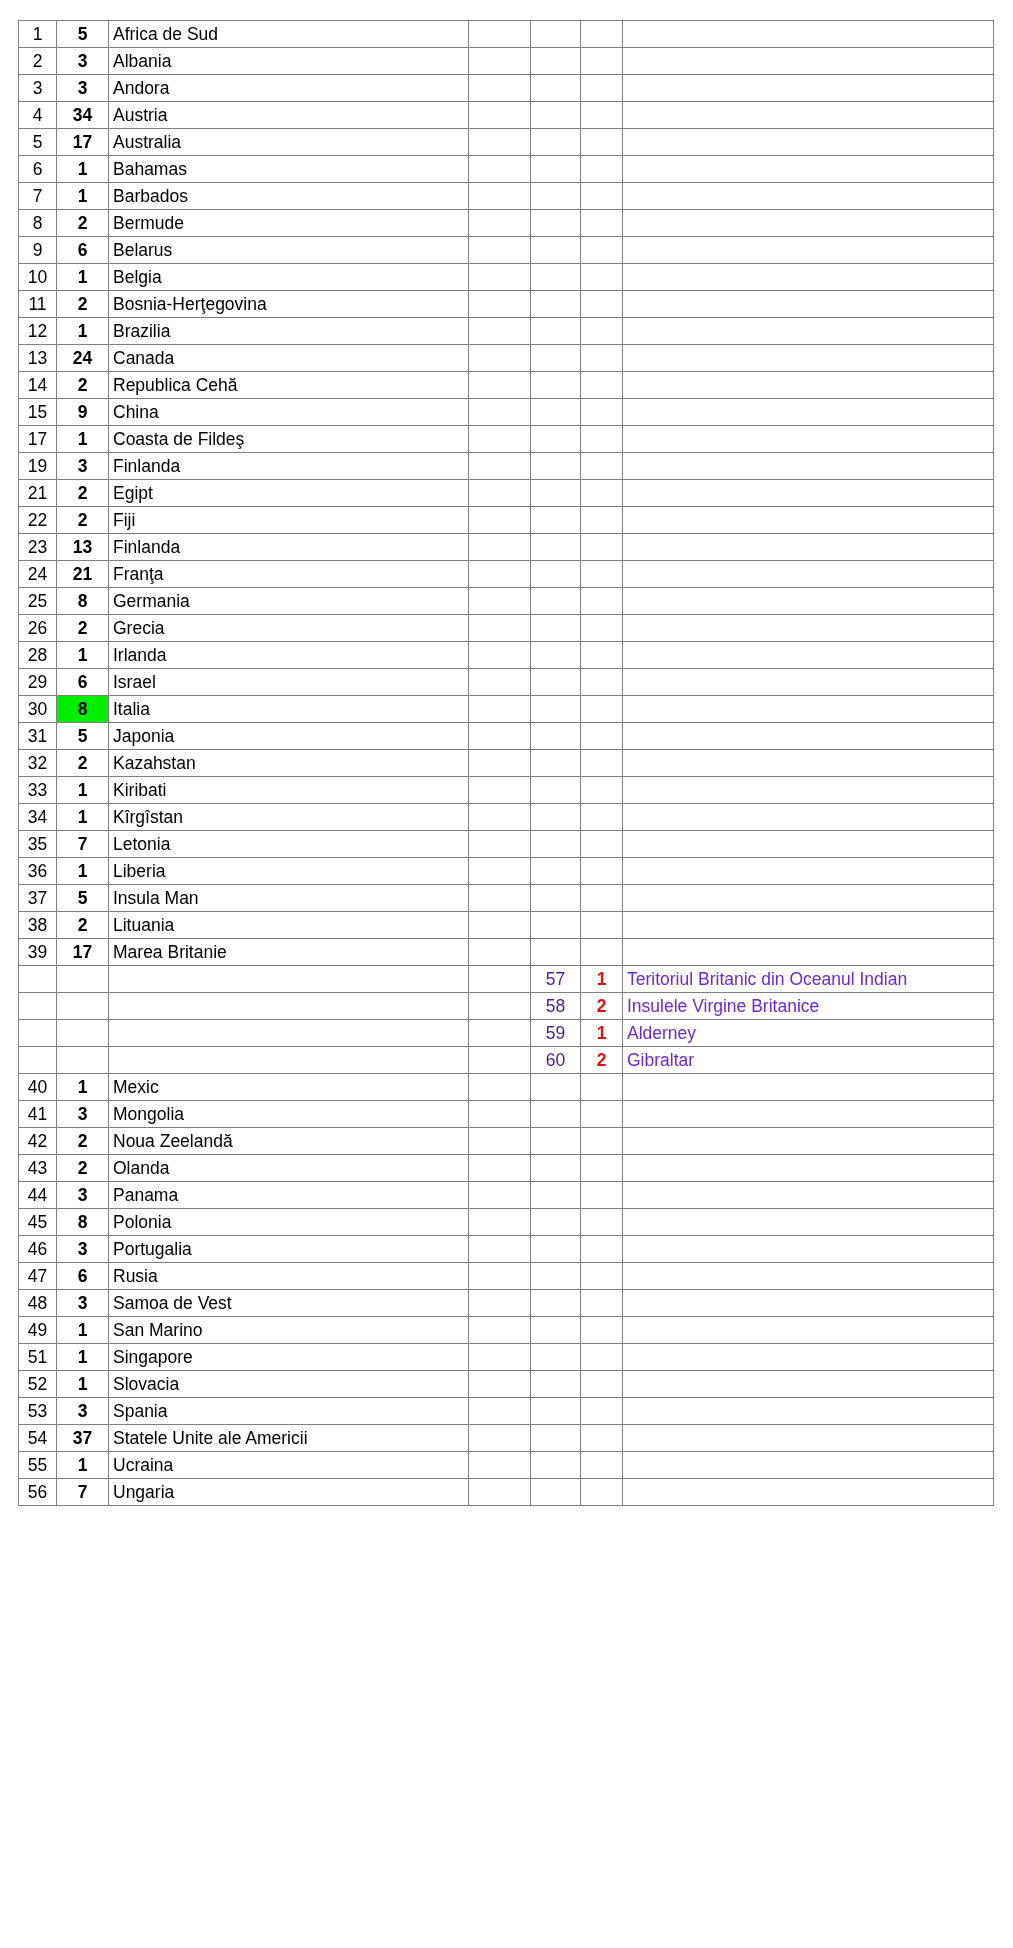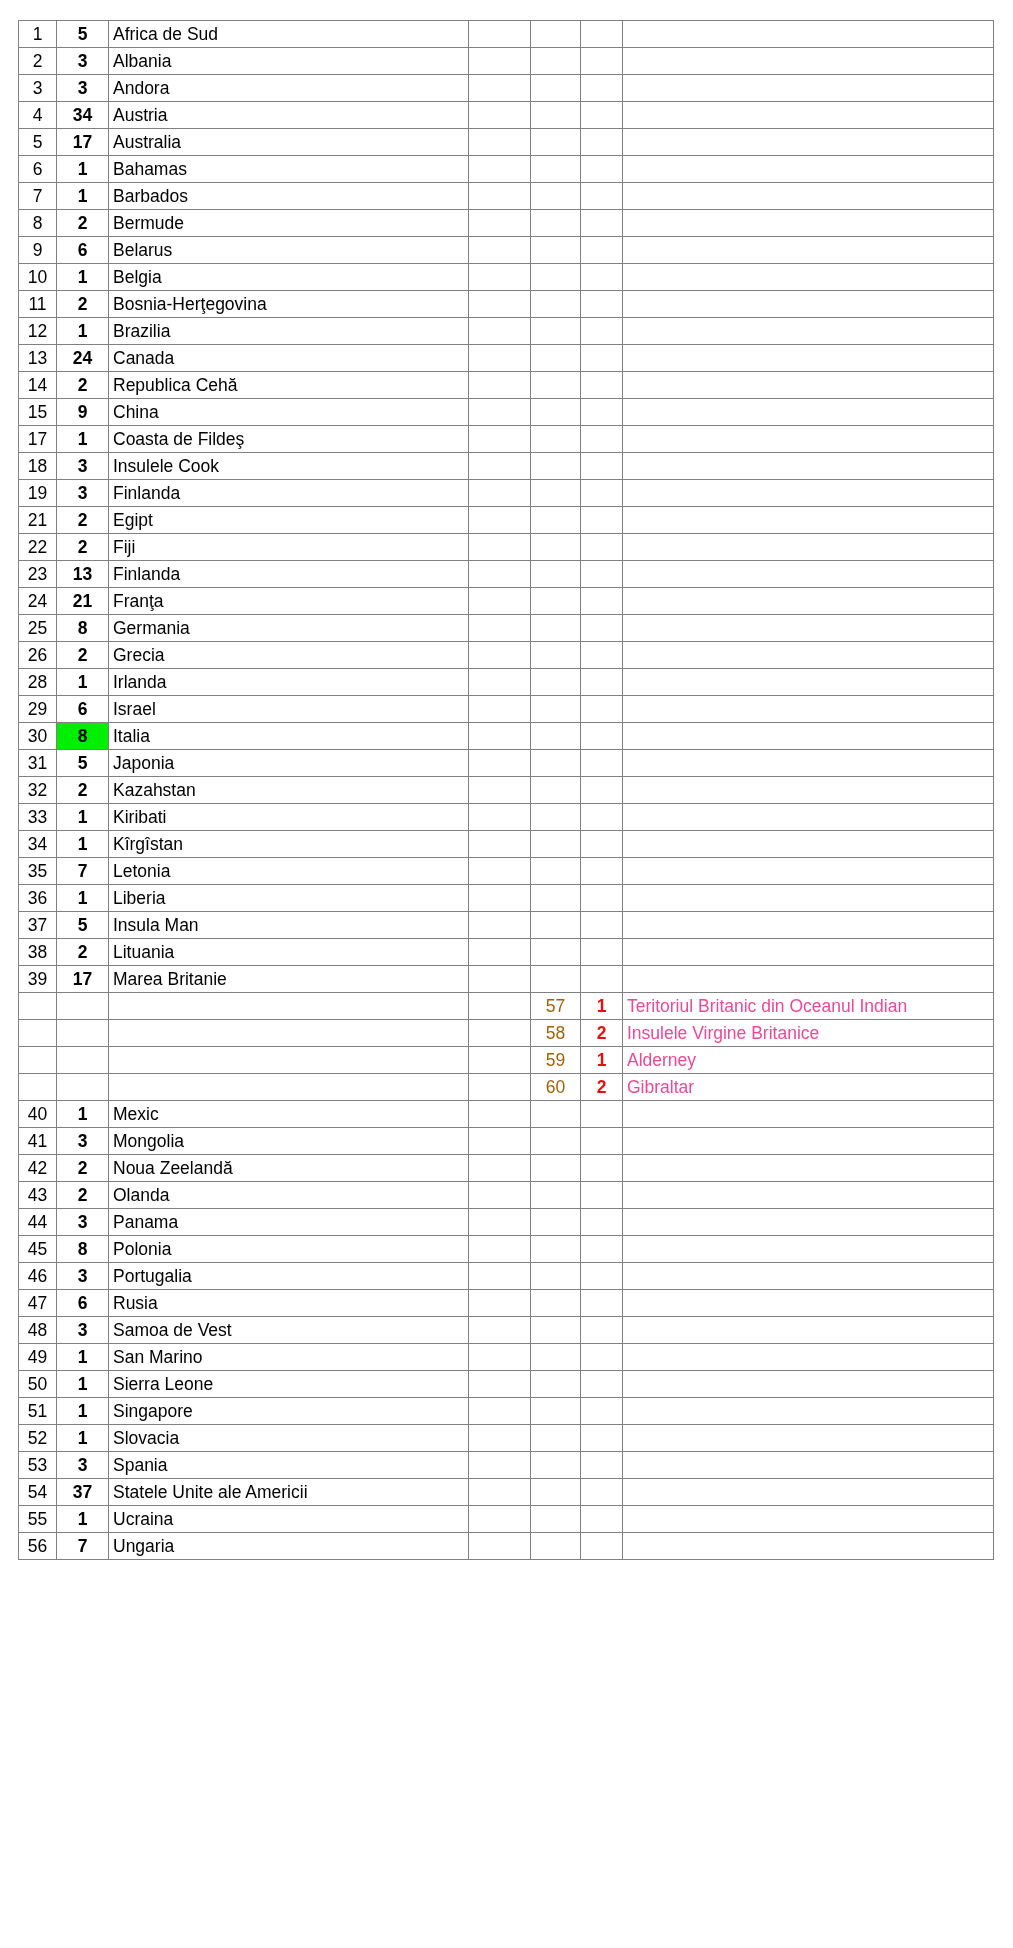--- a/index.html
+++ b/index.html
@@ -39,23 +39,23 @@
   col.c-pad   { width: 62px; }
   col.c-num2  { width: 50px; }
   col.c-cnt2  { width: 42px; }
   col.c-name2 { width: 371px; }
 
   td.num   { text-align: center; }
   td.cnt   { text-align: center; font-weight: bold; }
   td.name  { text-align: left; padding-left: 7px; margin-left: 40px; }
   td.blank { }
 
-  td.num2  { text-align: center; color: #a16207; }
+  td.num2  { text-align: center; color: #4c1d95; }
   td.cnt2  { text-align: center; font-weight: bold; color: #e8100f; }
-  td.name2 { text-align: left; padding-left: 7px; color: #ec4899; }
+  td.name2 { text-align: left; padding-left: 7px; color: #6d28d9; }
 
   td.hl { background: #00ef00; }
 </style>
 </head>
 <body>
 
 <div class="sheet">
   <table class="grid">
     <colgroup>
       <col class="c-num">
@@ -205,29 +205,20 @@
         <tr>
           <td class="num">17</td>
           <td class="cnt">1</td>
           <td class="name">Coasta de Fildeş</td>
           <td class="blank"></td>
           <td class="blank"></td>
           <td class="blank"></td>
           <td class="blank"></td>
         </tr>
         <tr>
-          <td class="num">18</td>
-          <td class="cnt">3</td>
-          <td class="name">Insulele Cook</td>
-          <td class="blank"></td>
-          <td class="blank"></td>
-          <td class="blank"></td>
-          <td class="blank"></td>
-        </tr>
-        <tr>
           <td class="num">19</td>
           <td class="cnt">3</td>
           <td class="name">Finlanda</td>
           <td class="blank"></td>
           <td class="blank"></td>
           <td class="blank"></td>
           <td class="blank"></td>
         </tr>
         <tr>
           <td class="num">21</td>
@@ -505,29 +496,20 @@
           <td class="name">Samoa de Vest</td>
           <td class="blank"></td>
           <td class="blank"></td>
           <td class="blank"></td>
           <td class="blank"></td>
         </tr>
         <tr>
           <td class="num">49</td>
           <td class="cnt">1</td>
           <td class="name">San Marino</td>
-          <td class="blank"></td>
-          <td class="blank"></td>
-          <td class="blank"></td>
-          <td class="blank"></td>
-        </tr>
-        <tr>
-          <td class="num">50</td>
-          <td class="cnt">1</td>
-          <td class="name">Sierra Leone</td>
           <td class="blank"></td>
           <td class="blank"></td>
           <td class="blank"></td>
           <td class="blank"></td>
         </tr>
         <tr>
           <td class="num">51</td>
           <td class="cnt">1</td>
           <td class="name">Singapore</td>
           <td class="blank"></td>

